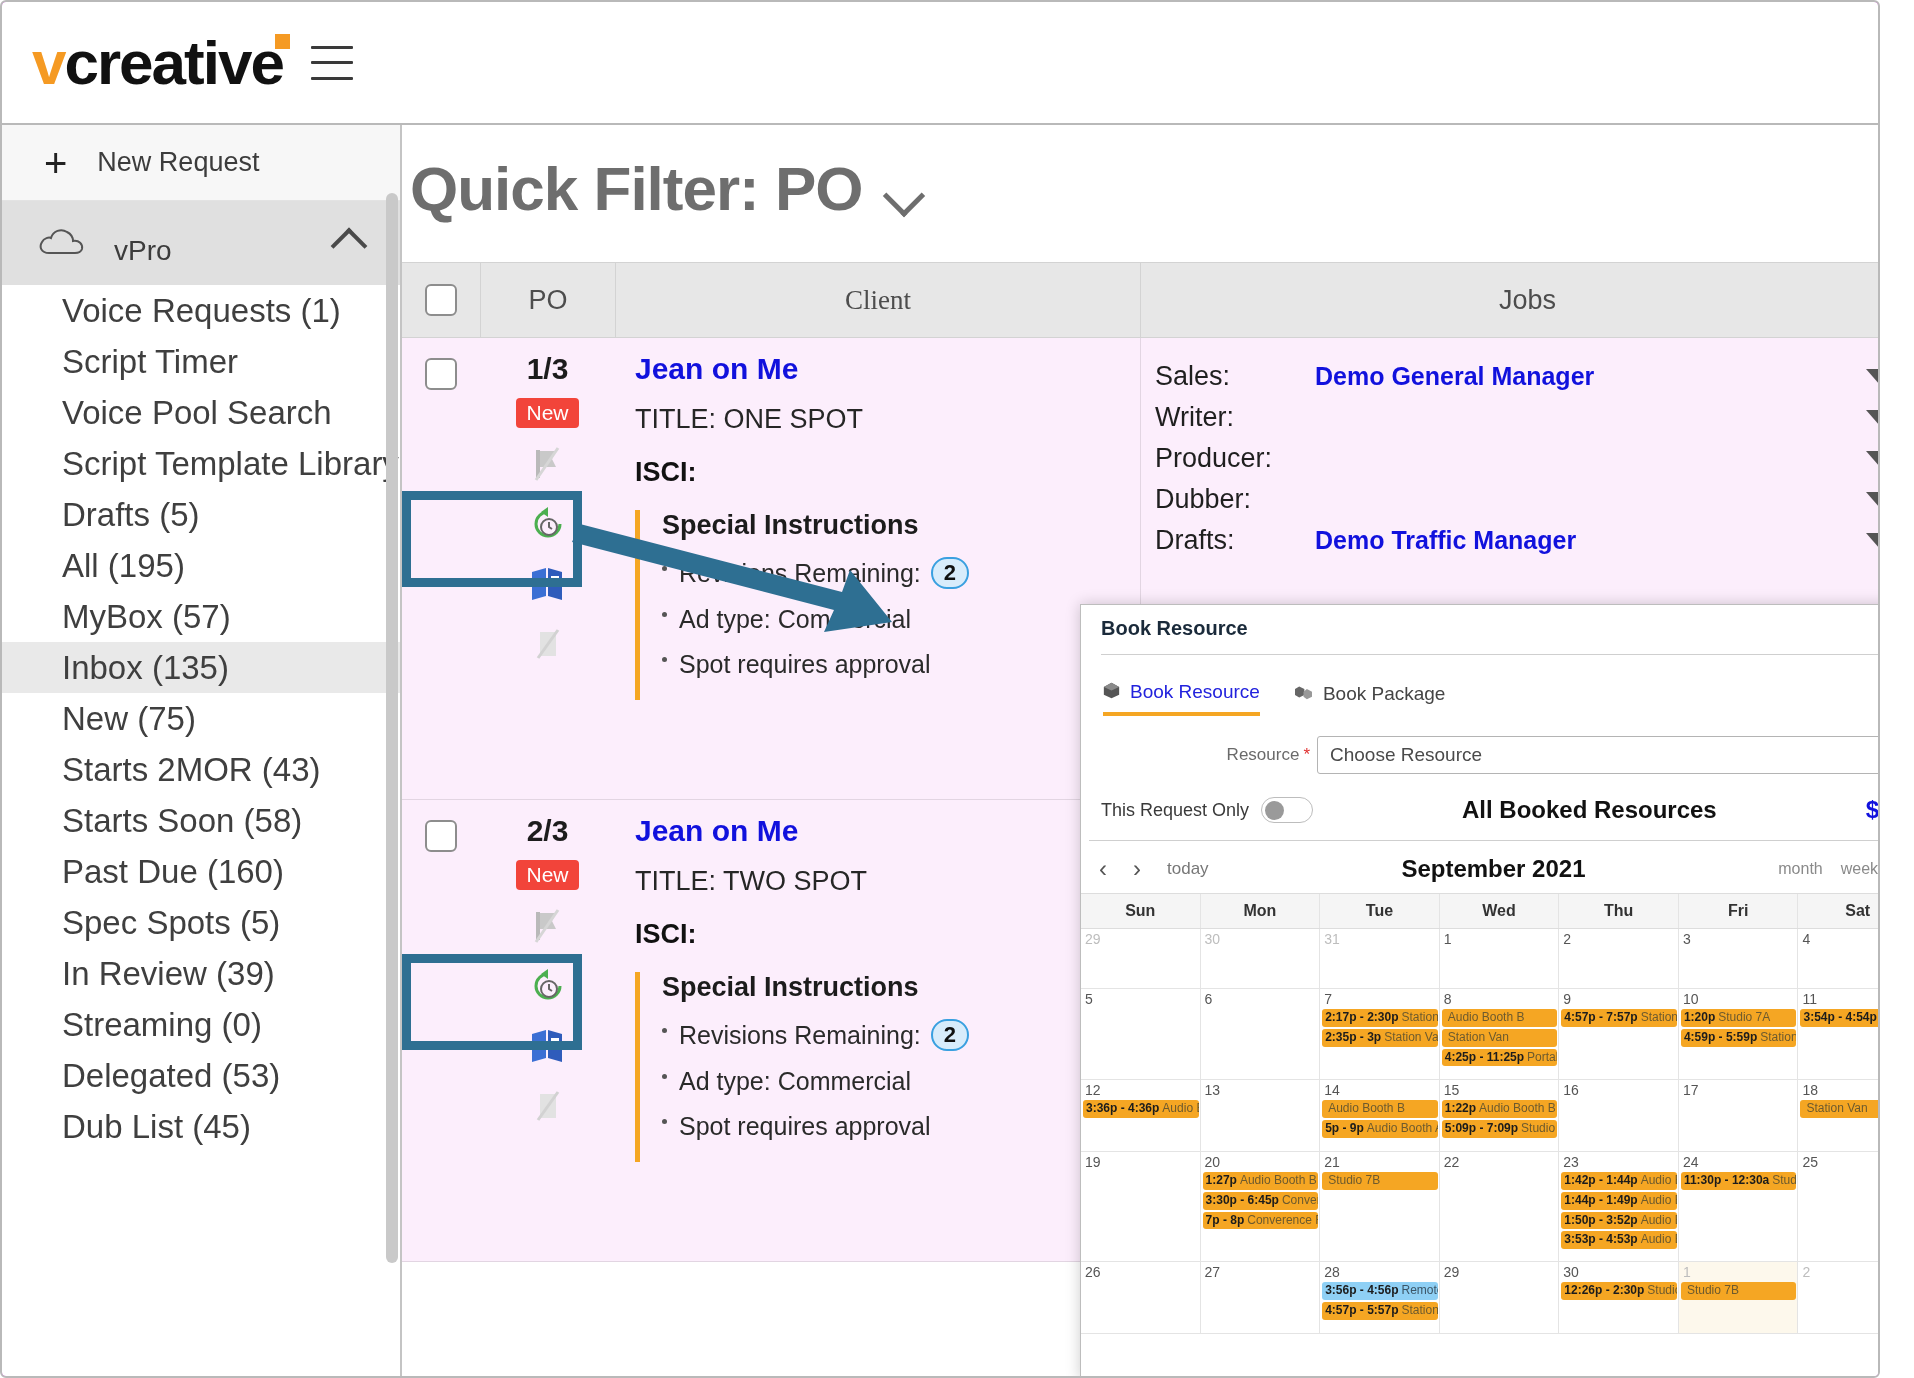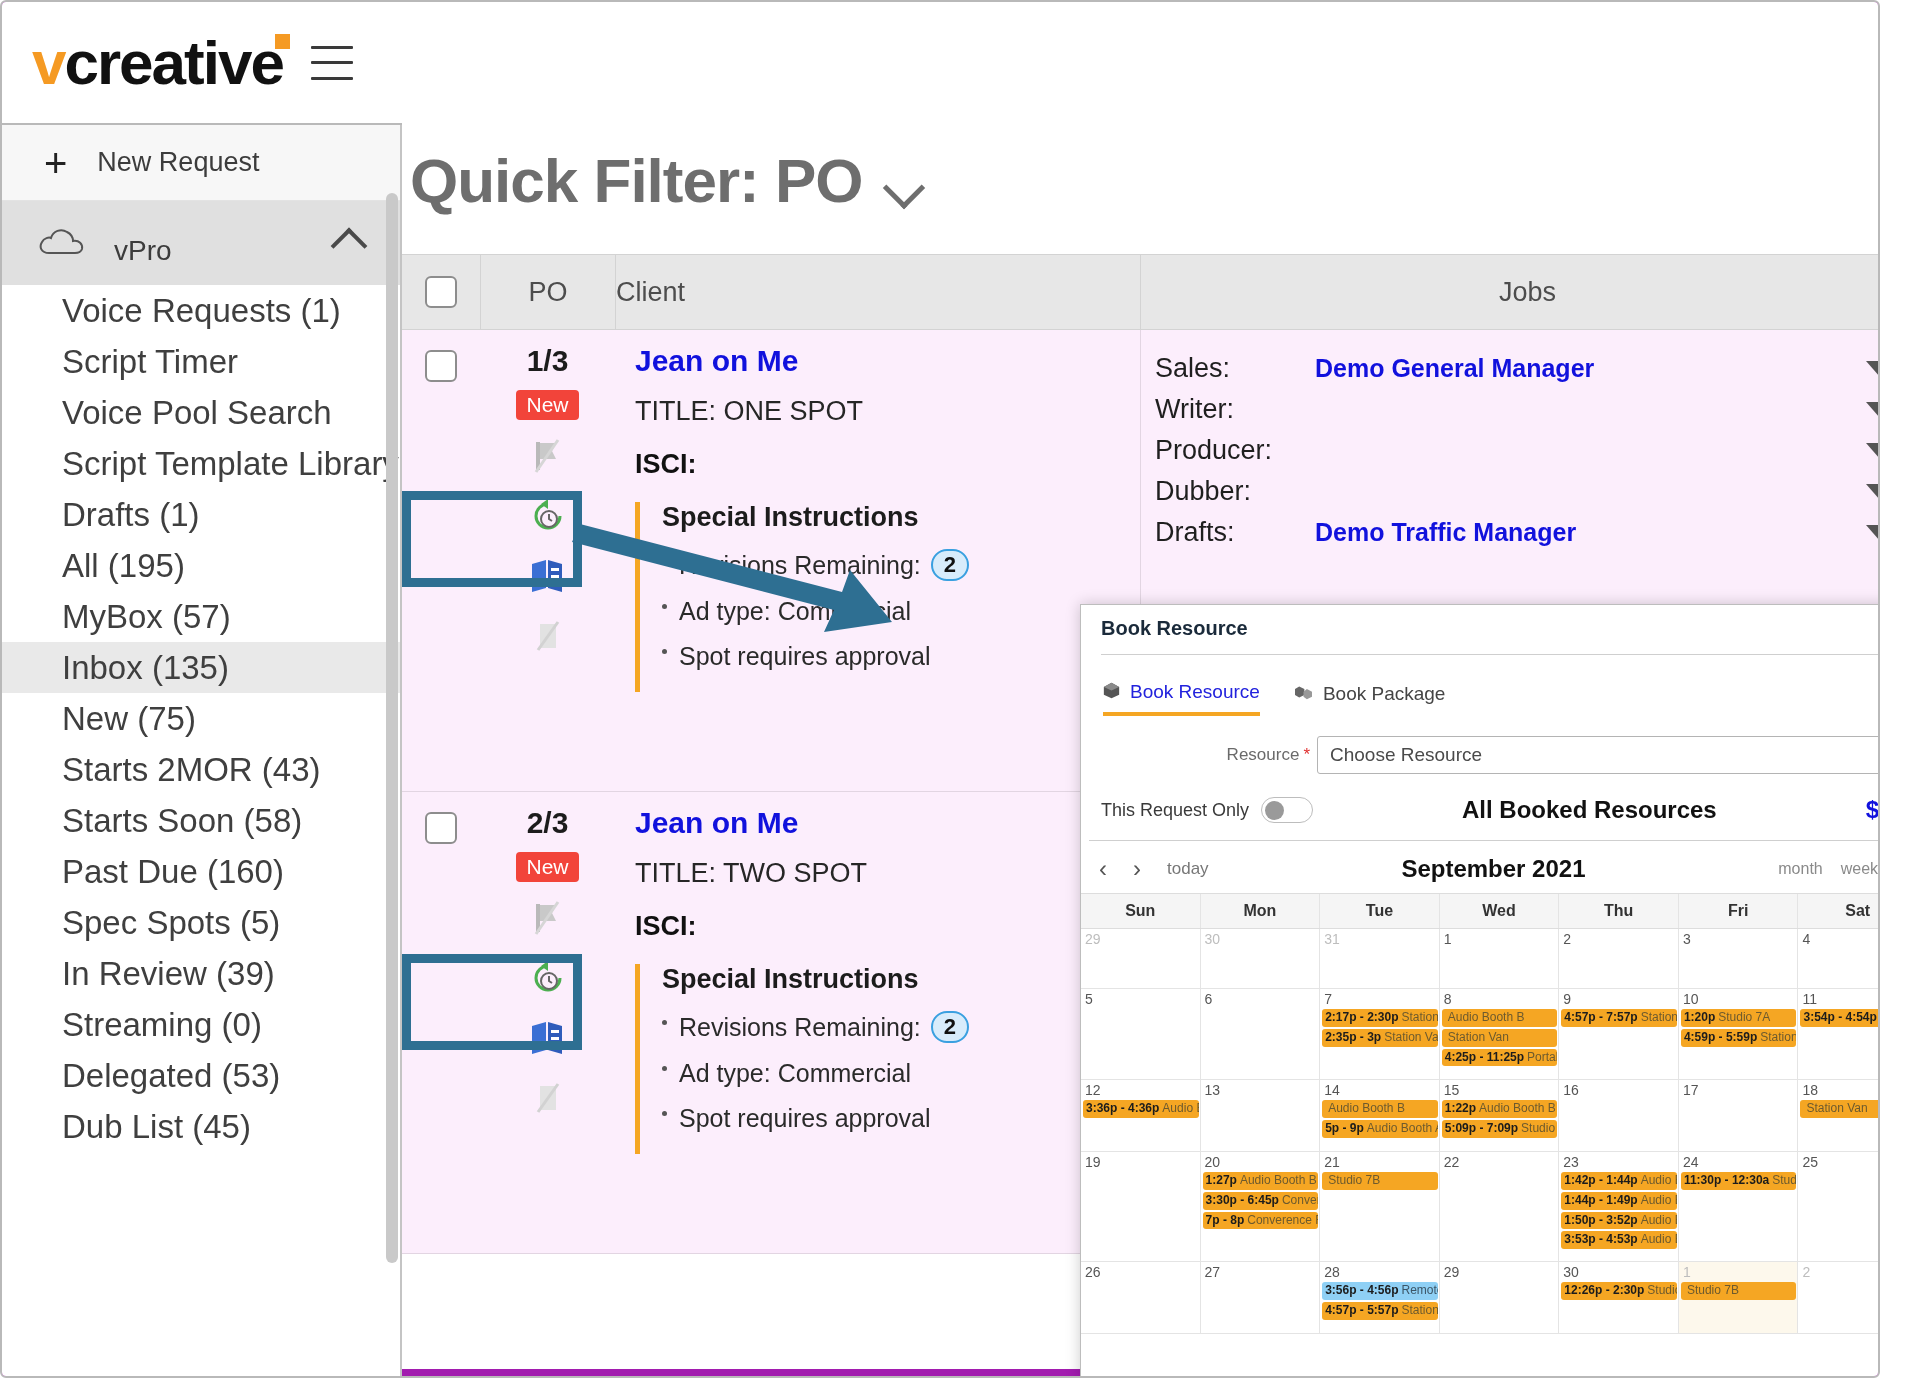--- a/index.html
+++ b/index.html
@@ -102,21 +102,21 @@
   .sidebar-scrollbar {
     position: absolute;
     right: 2px; top: 68px;
     width: 12px; height: 1070px;
     background: #c9c9c9;
     border-radius: 6px;
   }
 
   
   .main {
-    position: absolute; left: 400px; top: 115px;
+    position: absolute; left: 400px; top: 123px;
     width: 1512px; height: 1252px;
     background: #fff;
     overflow: hidden;
   }
   .page-title-row {
     display: flex; align-items: center;
     padding: 28px 0 0 8px;
   }
   .page-title {
     font-size: 62px; font-weight: bold; color: #6e6e6e;
@@ -136,22 +136,22 @@
   .thead {
     display: flex;
     background: #e7e7e7;
     height: 76px;
     border-top: 1px solid #d3d3d3;
     border-bottom: 1px solid #d3d3d3;
   }
   .col-check { width: 78px; display: flex; align-items: center; justify-content: center; }
   .col-po { width: 135px; display: flex; align-items: center; justify-content: center;
             border-left: 1px solid #d3d3d3; }
-  .col-client { width: 525px; display: flex; align-items: center; 
-            border-left: 1px solid #d3d3d3; }
+  .col-client { width: 525px; display: flex; align-items: center; justify-content: center;
+            border-left: 1px solid #d3d3d3; font-family: Liberation Serif, serif; }
   .col-jobs { flex: 1; display: flex; align-items: center; justify-content: center;
             border-left: 1px solid #d3d3d3; }
   .th-text { font-size: 27px; color: #4d4d4d; }
 
   .checkbox {
     width: 32px; height: 32px;
     border: 2px solid #8d8d8d;
     border-radius: 6px;
     background: #fff;
     cursor: pointer;
@@ -387,21 +387,21 @@
         <div class="nav-item">
           <span>Script Timer</span>
         </div>
         <div class="nav-item">
           <span>Voice Pool Search</span>
         </div>
         <div class="nav-item">
           <span>Script Template Library</span>
         </div>
         <div class="nav-item">
-          <span>Drafts (1)</span>
+          <span>Drafts (5)</span>
         </div>
         <div class="nav-item">
           <span>All (195)</span>
         </div>
         <div class="nav-item">
           <span>MyBox (57)</span>
         </div>
         <div class="nav-item active">
           <span>Inbox (135)</span>
         </div>

